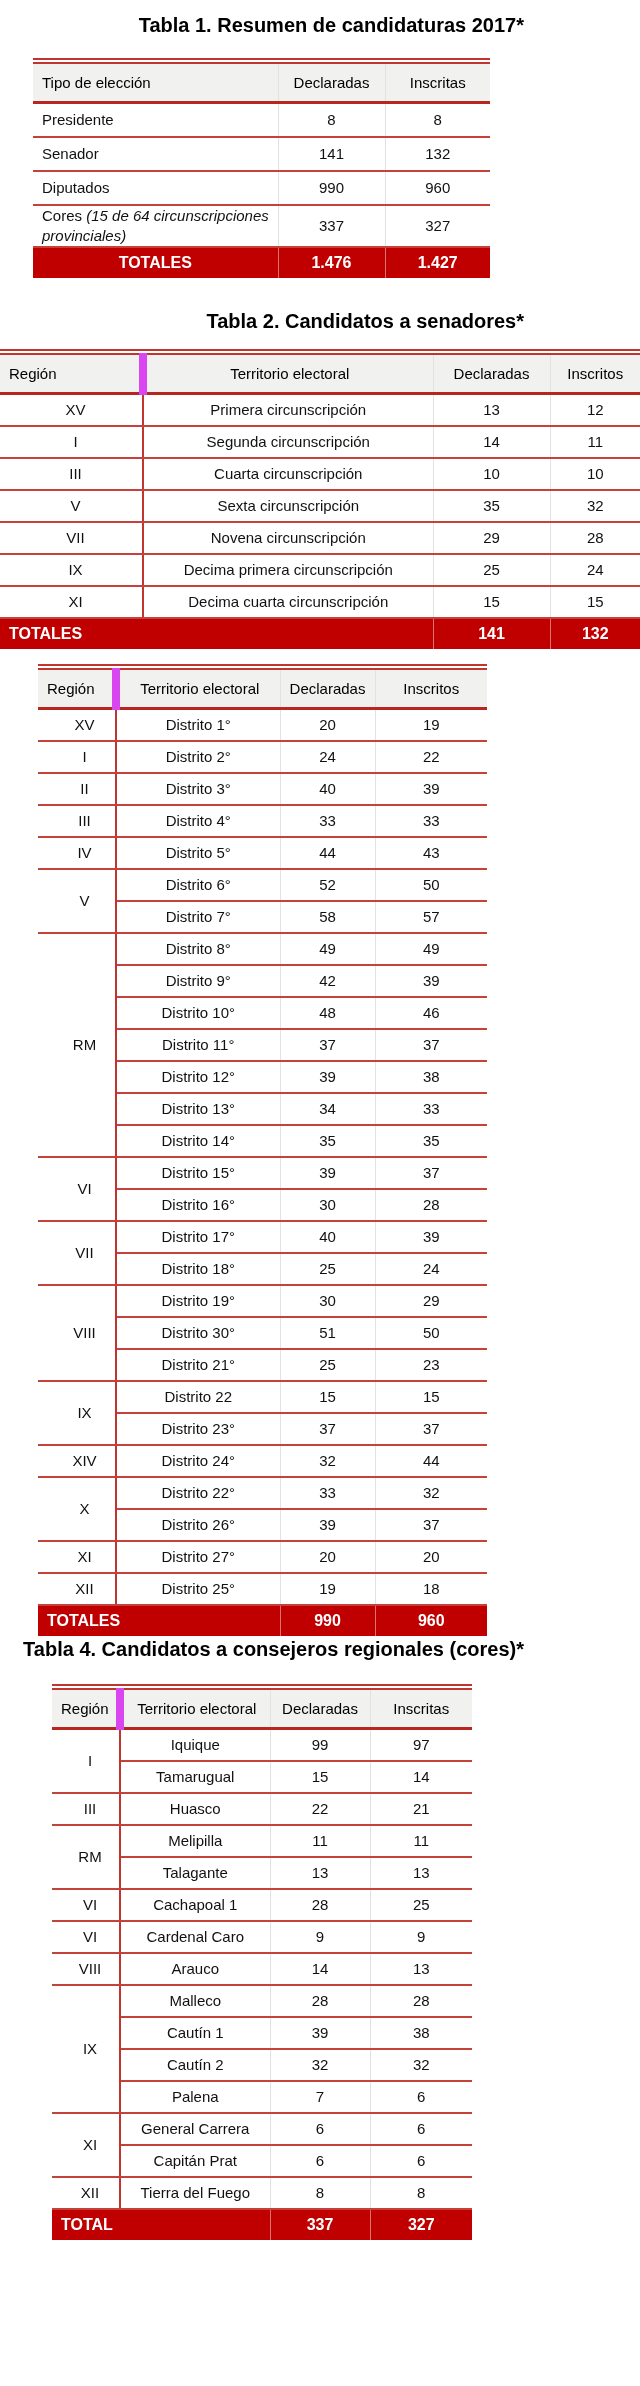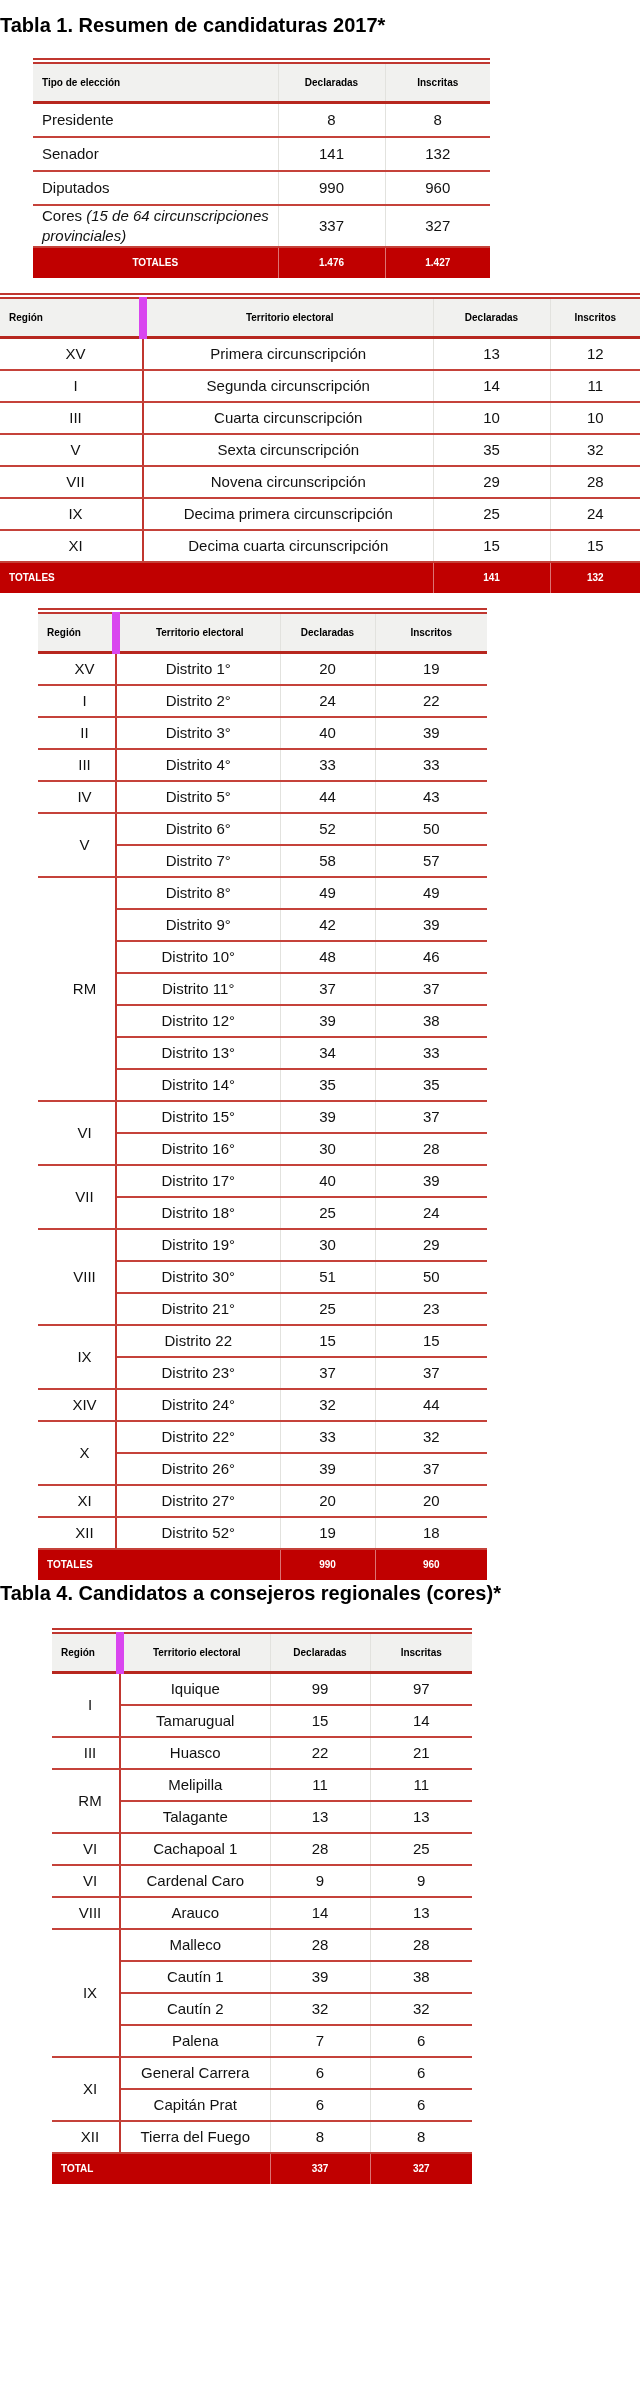--- a/index.html
+++ b/index.html
@@ -4,37 +4,37 @@
 <style>
   html,body{margin:0;padding:0;}
   body{
     width:640px;height:2386px;background:#ffffff;overflow:hidden;
     font-family:"Liberation Sans","DejaVu Sans",sans-serif;color:#161616;
     -webkit-font-smoothing:antialiased;
   }
   .page{position:relative;width:640px;padding-top:12px;box-sizing:border-box;}
 
   .tbl-title{
-    width:524px;margin:0;text-align:left;
+    width:524px;margin:0;text-align:right;
     font-size:20px;line-height:26px;font-weight:bold;color:#000;
   }
 
   
   .tbl-wrap{border-top:2px solid #c0362f;padding-top:2px;}
   table.tbl{
     border-collapse:collapse;table-layout:fixed;
     border-top:2px solid #c0362f;
     font-size:15px;
   }
   .tbl th,.tbl td{padding:0;margin:0;vertical-align:middle;}
 
   .tbl thead th{
     background:#f1f1ef;
     border-bottom:3px solid #b7271f;
-    font-size:10px;font-weight:bold;color:#000;
+    font-size:15px;font-weight:normal;color:#000;
     height:37px;text-align:center;
   }
   .tbl thead th.h-left{text-align:left;padding-left:9px;}
 
   .tbl tbody td{
     border-bottom:2px solid #c5423a;
     height:30px;line-height:20px;text-align:center;color:#111;
   }
   .t1 tbody td{height:32px;}
   .t1 td.label-cell{text-align:left;padding-left:9px;}
@@ -47,21 +47,21 @@
   .t2 td.region-cell{padding-left:9px;}
   .t3 td.region-cell{padding-left:16px;}
   .t4 td.region-cell{padding-left:9px;}
   th.region-h{border-right:8px solid #d946ef;}
 
   
   .tbl .sep-l{border-left:1px solid #e2e2de;}
 
   tr.totals-row td{
     background:#c00000;color:#ffffff;font-weight:bold;
-    border-bottom:none;height:30px;font-size:10px;
+    border-bottom:none;height:30px;font-size:16px;
   }
   tr.totals-row td.tot-label-left{text-align:left;padding-left:9px;}
   tr.totals-row td.tot-label-center{text-align:center;}
   tr.totals-row td.tot-val{border-left:1px solid rgba(255,255,255,0.45);}
 
   
   .sec-t1 .tbl-wrap{margin-left:33px;width:457px;}
   .t1{width:457px;}
   .sec-t2 .tbl-wrap{margin-left:0;width:640px;}
   .t2{width:640px;}
@@ -124,20 +124,21 @@
               <td class="tot-label-center">TOTALES</td>
               <td class="tot-val">1.476</td>
               <td class="tot-val">1.427</td>
             </tr>
           </tbody>
       </table>
     </div>
   </section>
 
   <section class="sec-t2">
+    <h2 class="tbl-title">Tabla 2. Candidatos a senadores*</h2>
     <div class="tbl-wrap">
       <table class="tbl t2">
         <colgroup>
             <col style="width:143px">
             <col style="width:290px">
             <col style="width:117px">
             <col style="width:90px">
           </colgroup>
         <thead>
             <tr>
@@ -362,21 +363,21 @@
               <td class="sep-l">37</td>
             </tr>
             <tr>
               <td class="region-cell" rowspan="1">XI</td>
               <td>Distrito 27°</td>
               <td class="sep-l">20</td>
               <td class="sep-l">20</td>
             </tr>
             <tr>
               <td class="region-cell" rowspan="1">XII</td>
-              <td>Distrito 52°</td>
+              <td>Distrito 25°</td>
               <td class="sep-l">19</td>
               <td class="sep-l">18</td>
             </tr>
             <tr class="totals-row">
               <td class="tot-label-left" colspan="2">TOTALES</td>
               <td class="tot-val">990</td>
               <td class="tot-val">960</td>
             </tr>
           </tbody>
       </table>

